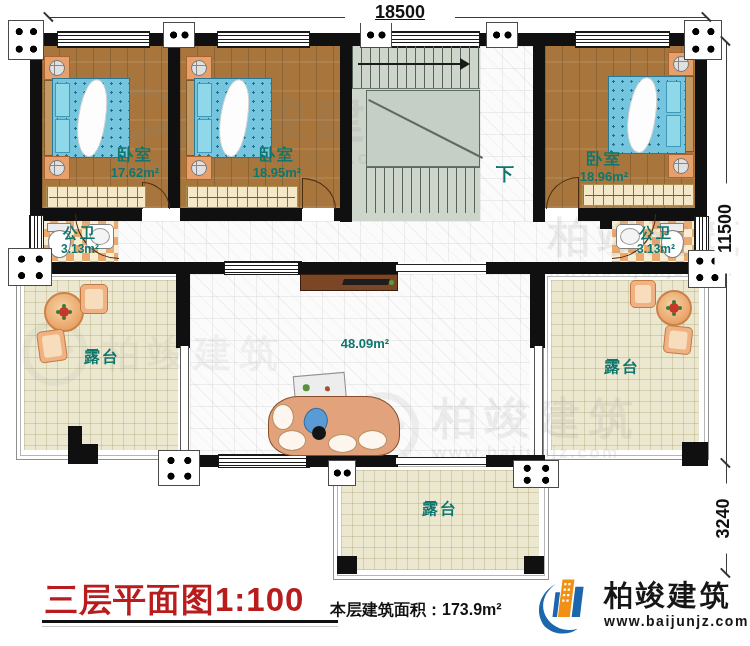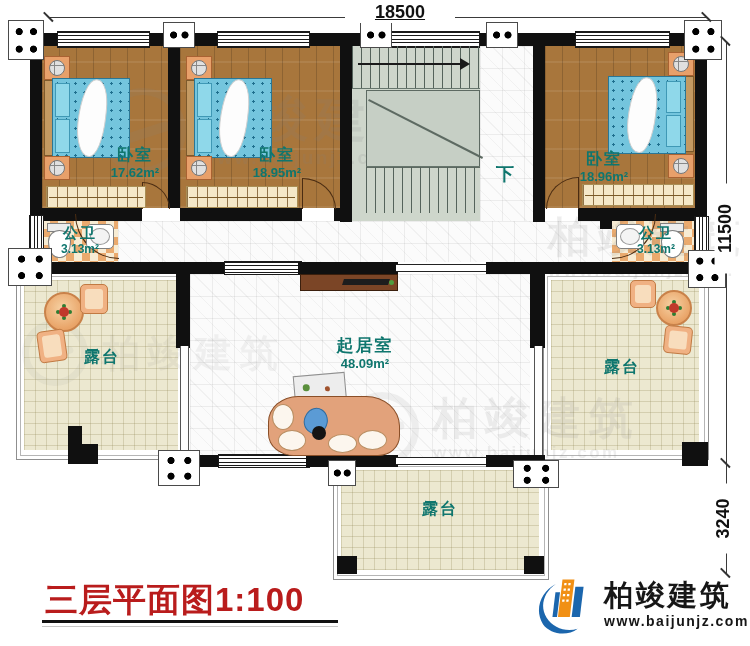--- a/index.html
+++ b/index.html
@@ -329,21 +329,20 @@
   </div>
   <div class="rlabel" style="left:40px;top:224px;width:80px;">
     <div class="rname" style="font-size:15px;">公卫</div>
     <div class="rarea" style="font-size:12px;">3.13m²</div>
   </div>
   <div class="rlabel" style="left:616px;top:224px;width:80px;">
     <div class="rname" style="font-size:15px;">公卫</div>
     <div class="rarea" style="font-size:12px;">3.13m²</div>
   </div>
   <div class="rlabel" style="left:312px;top:336px;width:106px;">
-    <div class="rname" style="font-size:17px;">起居室</div>
     <div class="rarea">48.09m²</div>
   </div>
   <div class="rlabel" style="left:70px;top:348px;width:64px;">
     <div class="rname">露台</div>
   </div>
   <div class="rlabel" style="left:590px;top:358px;width:64px;">
     <div class="rname">露台</div>
   </div>
   <div class="rlabel" style="left:408px;top:500px;width:64px;">
     <div class="rname">露台</div>
@@ -359,20 +358,21 @@
   <div class="tick" style="left:719px;top:462px;"></div>
   <div class="dimtext vdim" style="left:680px;top:218px;width:90px;background:#fff;"><span>11500</span></div>
 
   <div class="dimline" style="left:726px;top:465px;width:1px;height:110px;"></div>
   <div class="tick" style="left:719px;top:572px;"></div>
   <div class="dimtext vdim" style="left:688px;top:508px;width:70px;background:#fff;"><span>3240</span></div>
 
   <div class="title" style="left:45px;top:578px;"><span>三层平面图1:100</span></div>
   <div class="abs" style="left:42px;top:620px;width:296px;height:3px;background:#111;"></div>
   <div class="abs" style="left:42px;top:626px;width:296px;height:1px;background:#c6c6c6;"></div>
+  <div class="areanote" style="left:330px;top:600px;"><span>本层建筑面积：173.9m²</span></div>
 
   <div class="brand" style="left:532px;top:574px;">
     <svg width="64" height="62" viewBox="0 0 70 66" aria-hidden="true">
       <path d="M26 10 C10 18 2 38 12 54 C20 65 38 68 50 59 C37 63 23 58 16 47 C8 34 13 19 26 10 Z" fill="#1b66ad"></path>
       <g transform="skewX(-7)">
         <rect x="34" y="5" width="13" height="41" fill="#f19015"></rect>
         <rect x="49" y="13" width="9" height="33" fill="#1b66ad"></rect>
         <rect x="28" y="19" width="5" height="27" fill="#1b66ad"></rect>
         <g fill="#ffffff">
           <rect x="36.5" y="9" width="2.5" height="2.5"></rect>

